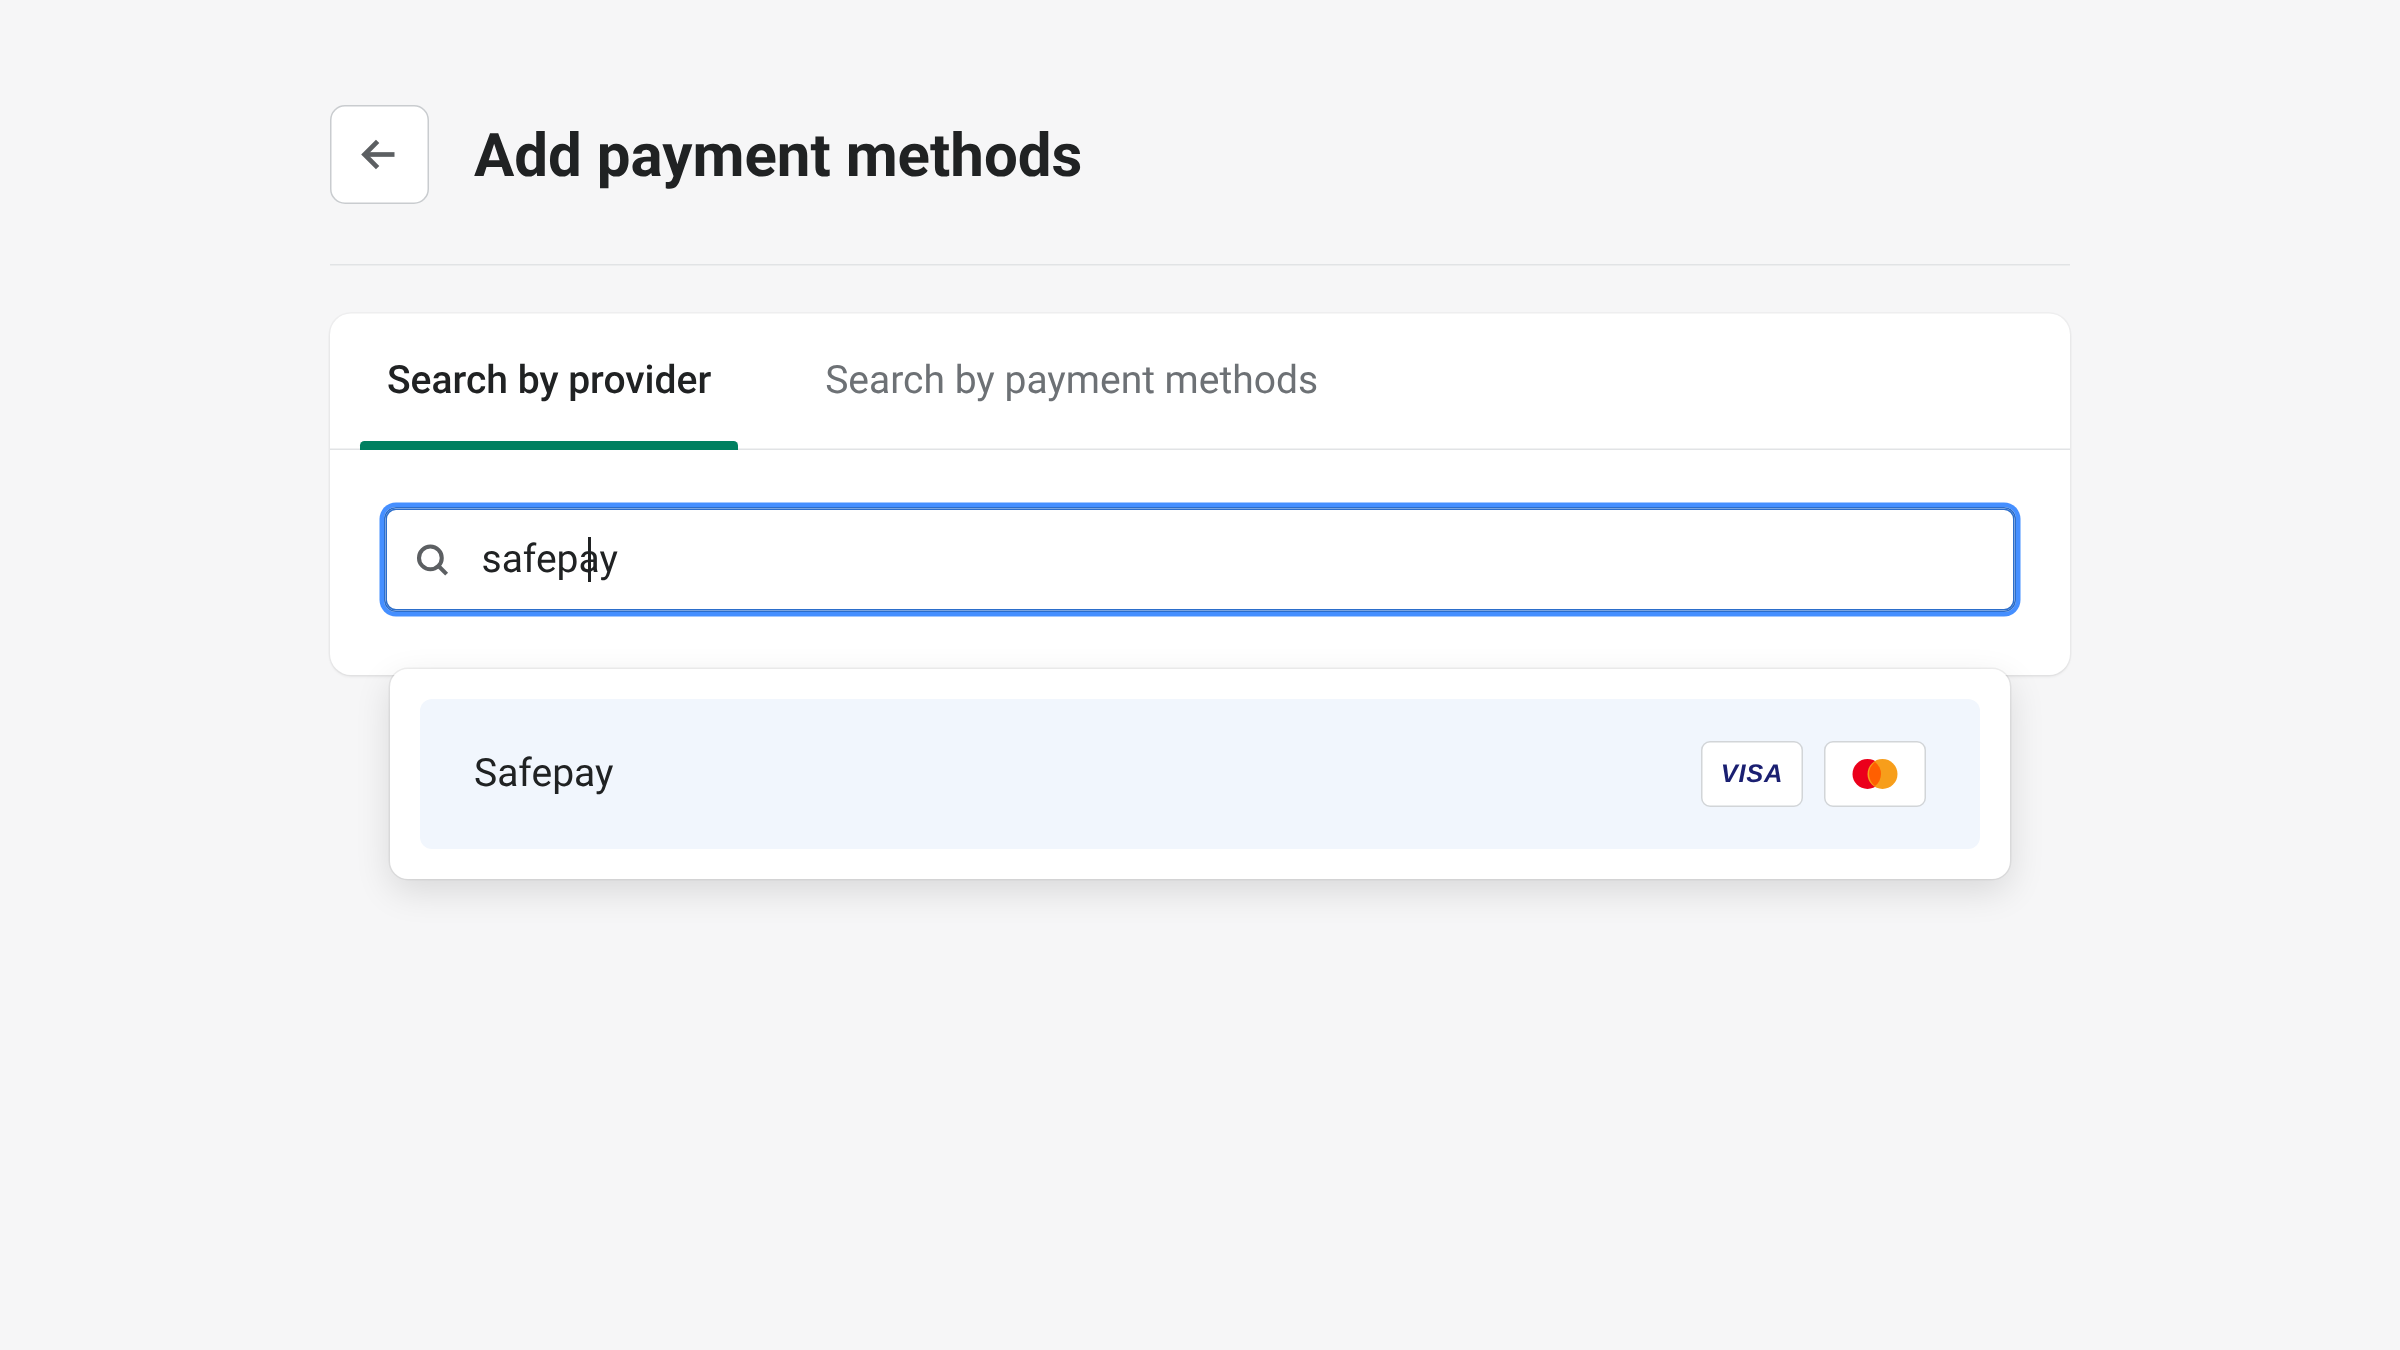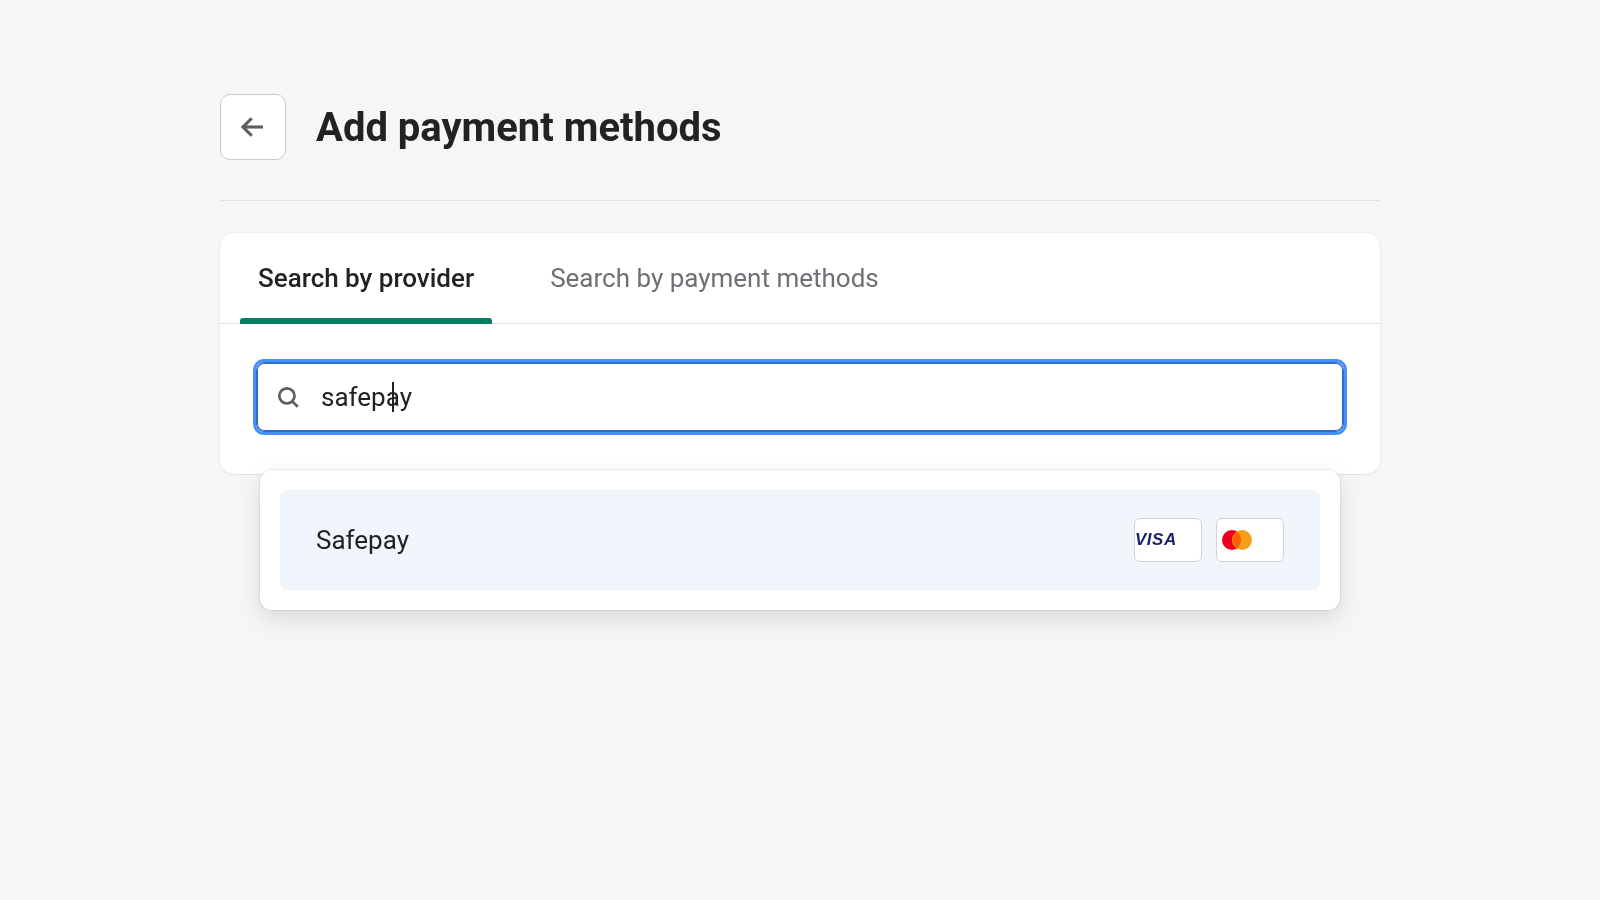--- a/index.html
+++ b/index.html
@@ -8,21 +8,21 @@
       box-sizing: border-box;
     }
     body {
       font-family: -apple-system, BlinkMacSystemFont, 'Segoe UI', Roboto, Helvetica, Arial, sans-serif;
       background: #f6f6f7;
       width: 1600px;
       height: 900px;
       overflow: hidden;
     }
     .page-container {
-      padding: 94px 220px 0 220px;
+      padding: 70px 220px 0 220px;
     }
     .header-row {
       display: flex;
       align-items: center;
       gap: 30px;
       margin-bottom: 40px;
     }
     .back-button {
       width: 66px;
       height: 66px;
@@ -150,21 +150,21 @@
       gap: 14px;
     }
     .card-logo {
       width: 68px;
       height: 44px;
       border: 1px solid #d2d5d8;
       border-radius: 6px;
       background: #fff;
       display: flex;
       align-items: center;
-      justify-content: flex-start;
+      justify-content: center;
     }
     .visa-text {
       font-family: Arial, sans-serif;
       font-weight: 800;
       font-style: italic;
       font-size: 17px;
       color: #1a1f71;
       letter-spacing: 0.5px;
     }
     .mastercard-svg {

